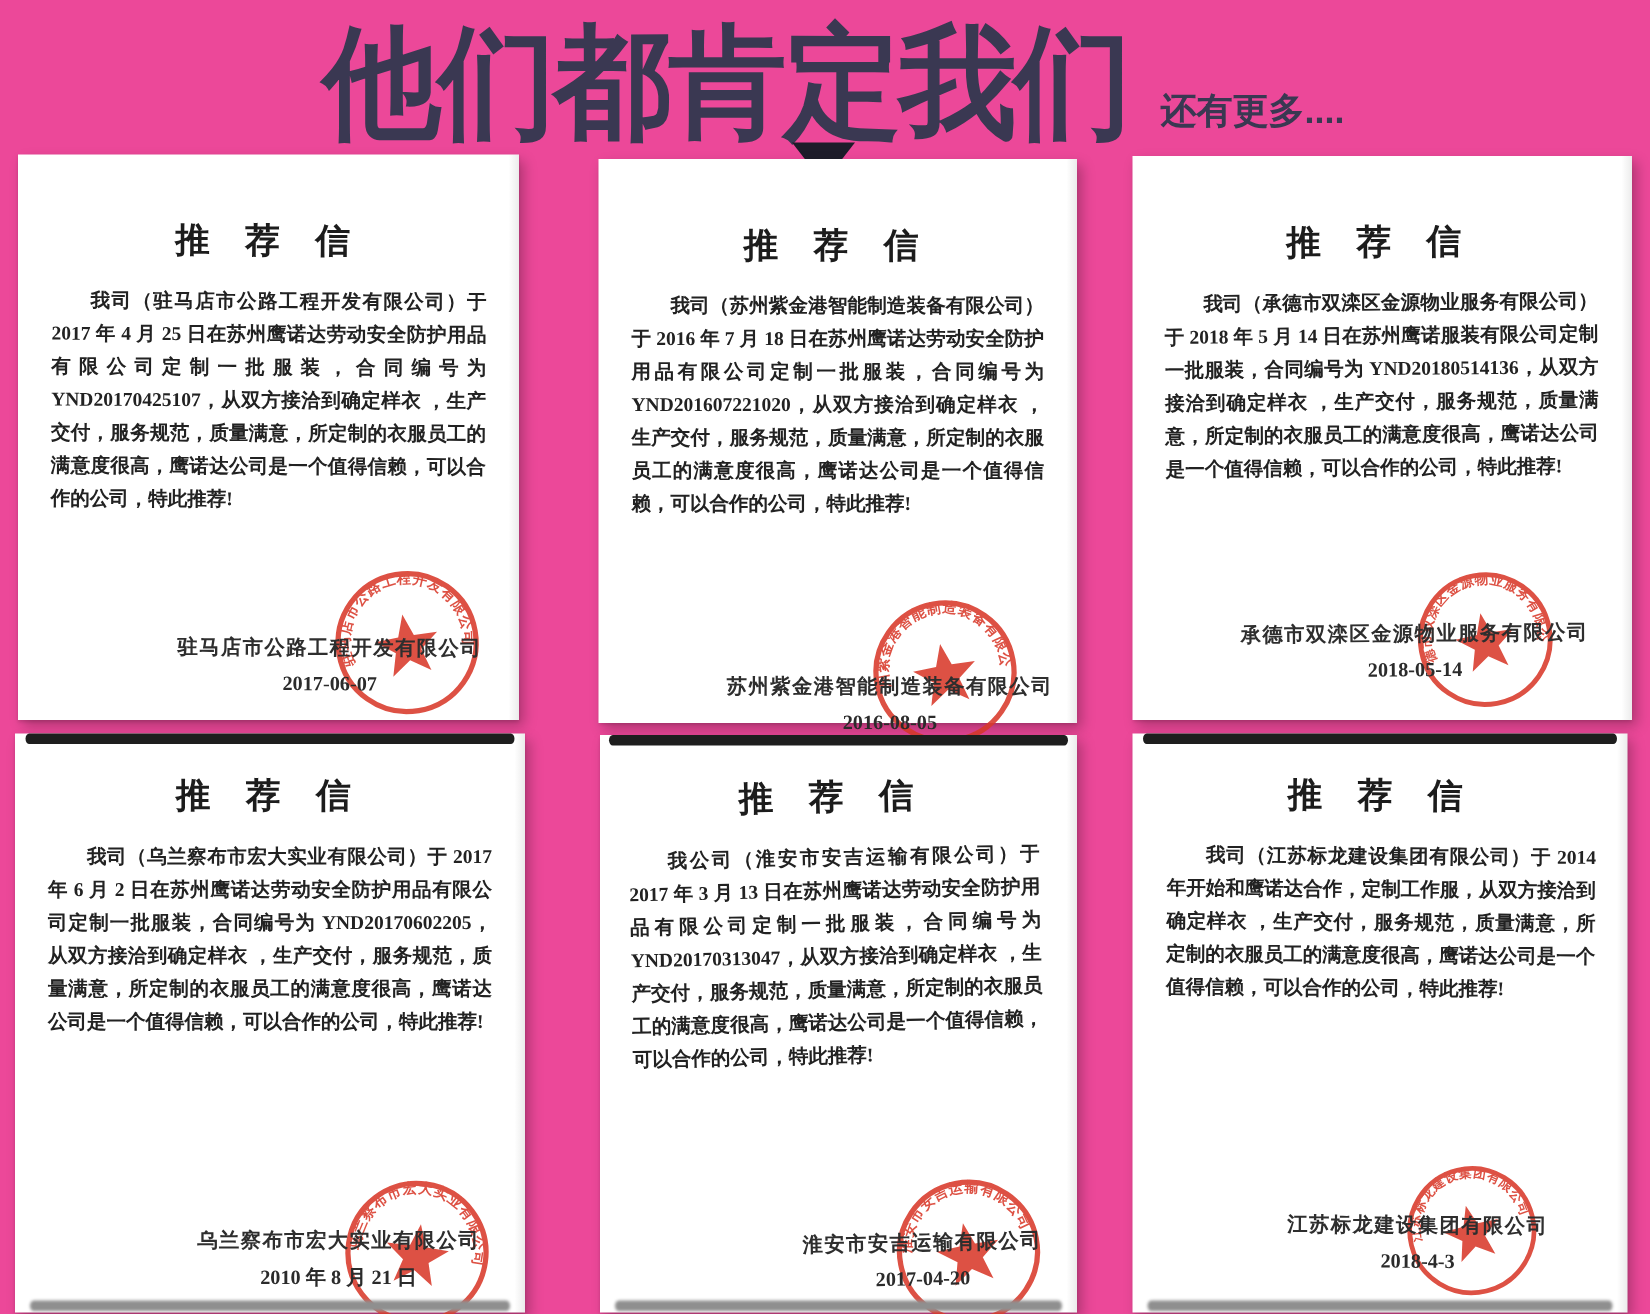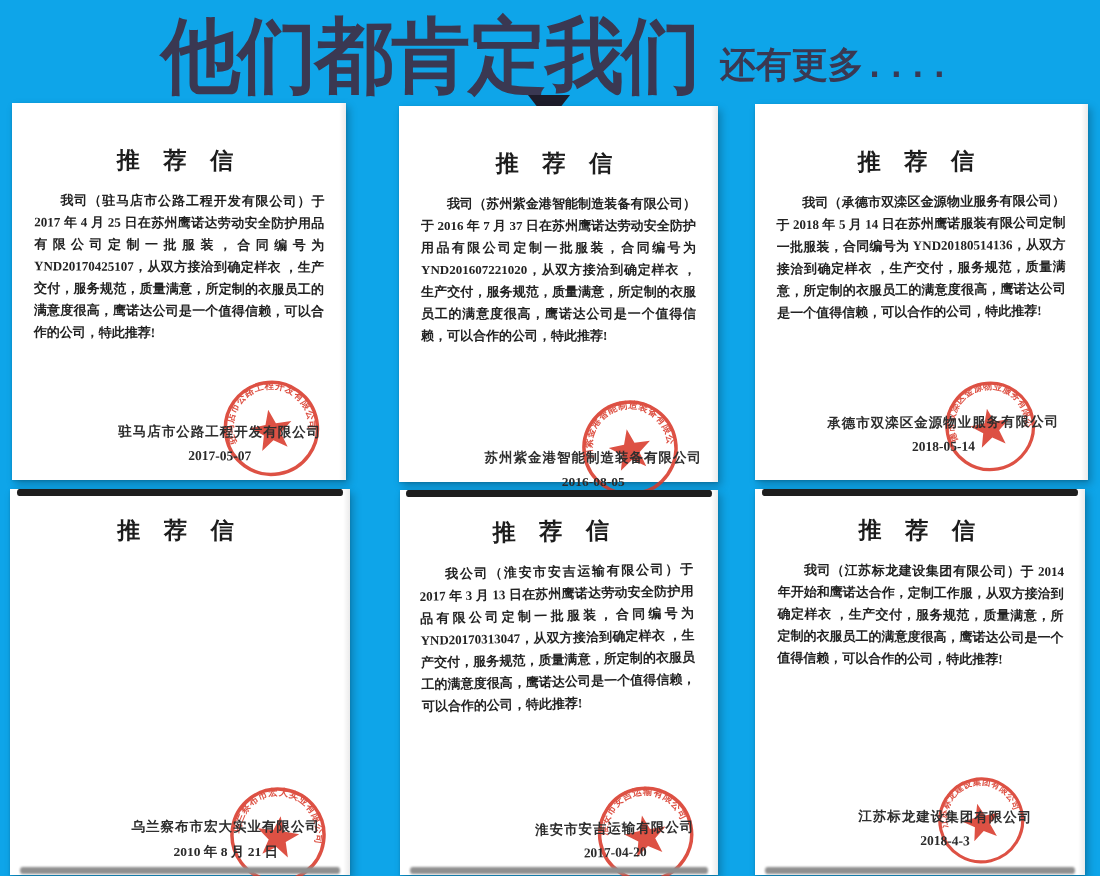--- a/index.html
+++ b/index.html
@@ -4,21 +4,21 @@
 <style>
   * { margin: 0; padding: 0; box-sizing: border-box; }
   html, body { background: #ffffff; }
   body { font-family: "Liberation Serif", "DejaVu Serif", serif; }
 
   .canvas {
     position: relative;
     width: 1100px;
     height: 876px;
     margin: 0 auto;
-    background: #0ea5e9;
+    background: #ec4899;
     overflow: hidden;
   }
 
   
   .headline-row {
     position: absolute;
     top: 0; left: 0; right: 0;
     height: 96px;
     display: flex;
     align-items: flex-end;
@@ -30,23 +30,23 @@
     font-family: "DejaVu Sans", "Liberation Sans", sans-serif;
     font-weight: 900;
     font-size: 82px;
     line-height: 0.98;
     letter-spacing: -2px;
     color: #3a3852;
     transform: scaleX(0.96);
     white-space: nowrap;
   }
   .headline-more {
-    font-family: Liberation Mono, monospace;
+    font-family: Liberation Sans, sans-serif;
     font-weight: 900;
-    font-size: 36px;
+    font-size: 24px;
     color: #3a3852;
     padding-bottom: 6px;
     white-space: nowrap;
   }
   .down-arrow {
     position: absolute;
     left: 528px;
     top: 95px;
     width: 0; height: 0;
     border-left: 21px solid transparent;
@@ -186,29 +186,29 @@
     <div class="paper-inner">
       <div class="letter-title">推 荐 信</div>
       <p class="letter-body">我司（驻马店市公路工程开发有限公司）于 2017 年 4 月 25 日在苏州鹰诺达劳动安全防护用品有限公司定制一批服装，合同编号为 YND20170425107，从双方接洽到确定样衣 ，生产交付，服务规范，质量满意，所定制的衣服员工的满意度很高，鹰诺达公司是一个值得信赖，可以合作的公司，特此推荐!</p>
       <svg class="stamp" viewBox="0 0 100 100">
         <circle cx="50" cy="50" r="46" fill="none" stroke="#d93a2b" stroke-width="3.5"></circle>
         <polygon points="50,31 55.3,45.7 70.9,46.2 58.6,55.8 62.9,70.8 50,62 37.1,70.8 41.4,55.8 29.1,46.2 44.7,45.7" fill="#d93a2b"></polygon>
         <text text-anchor="middle"><textPath href="#stamp-arc" startOffset="50%">驻马店市公路工程开发有限公司</textPath></text>
       </svg>
       <div class="signature">
         <div class="sig-company">驻马店市公路工程开发有限公司</div>
-        <div class="sig-date">2017-05-07</div>
+        <div class="sig-date">2017-06-07</div>
       </div>
     </div>
   </div>
 
   <div class="paper p2 row-top">
     <div class="paper-inner">
       <div class="letter-title">推 荐 信</div>
-      <p class="letter-body">我司（苏州紫金港智能制造装备有限公司）于 2016 年 7 月 37 日在苏州鹰诺达劳动安全防护用品有限公司定制一批服装，合同编号为 YND201607221020，从双方接洽到确定样衣 ，生产交付，服务规范，质量满意，所定制的衣服员工的满意度很高，鹰诺达公司是一个值得信赖，可以合作的公司，特此推荐!</p>
+      <p class="letter-body">我司（苏州紫金港智能制造装备有限公司）于 2016 年 7 月 18 日在苏州鹰诺达劳动安全防护用品有限公司定制一批服装，合同编号为 YND201607221020，从双方接洽到确定样衣 ，生产交付，服务规范，质量满意，所定制的衣服员工的满意度很高，鹰诺达公司是一个值得信赖，可以合作的公司，特此推荐!</p>
       <svg class="stamp" viewBox="0 0 100 100">
         <circle cx="50" cy="50" r="46" fill="none" stroke="#d93a2b" stroke-width="3.5"></circle>
         <polygon points="50,31 55.3,45.7 70.9,46.2 58.6,55.8 62.9,70.8 50,62 37.1,70.8 41.4,55.8 29.1,46.2 44.7,45.7" fill="#d93a2b"></polygon>
         <text text-anchor="middle"><textPath href="#stamp-arc" startOffset="50%">苏州紫金港智能制造装备有限公司</textPath></text>
       </svg>
       <div class="signature">
         <div class="sig-company">苏州紫金港智能制造装备有限公司</div>
         <div class="sig-date">2016-08-05</div>
       </div>
     </div>
@@ -228,20 +228,21 @@
         <div class="sig-date">2018-05-14</div>
       </div>
     </div>
   </div>
 
   <div class="paper p4 row-bottom">
     <div class="scan-top"></div>
     <div class="scan-bottom"></div>
     <div class="paper-inner">
       <div class="letter-title">推 荐 信</div>
+      <p class="letter-body">我司（乌兰察布市宏大实业有限公司）于 2017 年 6 月 2 日在苏州鹰诺达劳动安全防护用品有限公司定制一批服装，合同编号为 YND20170602205，从双方接洽到确定样衣 ，生产交付，服务规范，质量满意，所定制的衣服员工的满意度很高，鹰诺达公司是一个值得信赖，可以合作的公司，特此推荐!</p>
       <svg class="stamp" viewBox="0 0 100 100">
         <circle cx="50" cy="50" r="46" fill="none" stroke="#d93a2b" stroke-width="3.5"></circle>
         <polygon points="50,31 55.3,45.7 70.9,46.2 58.6,55.8 62.9,70.8 50,62 37.1,70.8 41.4,55.8 29.1,46.2 44.7,45.7" fill="#d93a2b"></polygon>
         <text text-anchor="middle"><textPath href="#stamp-arc" startOffset="50%">乌兰察布市宏大实业有限公司</textPath></text>
       </svg>
       <div class="signature">
         <div class="sig-company">乌兰察布市宏大实业有限公司</div>
         <div class="sig-date">2010 年 8 月 21 日</div>
       </div>
     </div>

